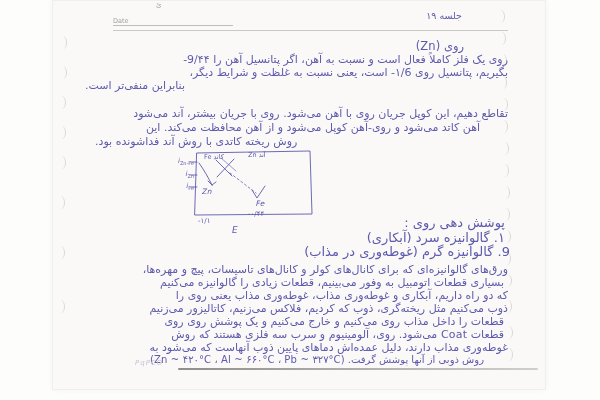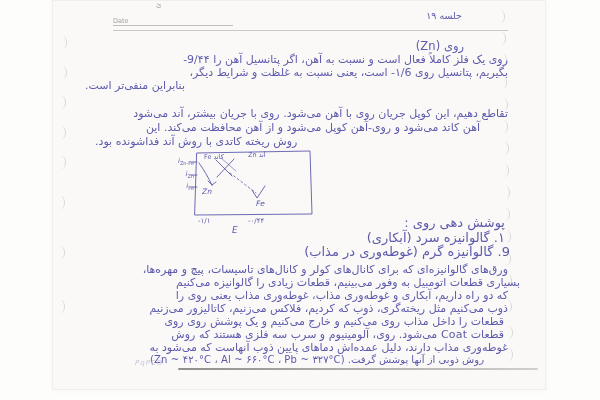--- a/index.html
+++ b/index.html
@@ -91,30 +91,30 @@
       </g>
     </svg>
     <span class="ylab" style="top:9px"><span>i</span><sub>Zn-Fe</sub></span>
     <span class="ylab" style="top:22px"><span>i</span><sub>Zn</sub></span>
     <span class="ylab" style="top:34px"><span>i</span><sub>Fe</sub></span>
     <span class="dlabel" style="left:34px;top:5px">کاتد Fe</span>
     <span class="dlabel" style="left:78px;top:3px">آند Zn</span>
     <span class="latin" style="left:32px;top:39px">Zn</span>
     <span class="latin" style="left:86px;top:51px">Fe</span>
     <span class="xlab" style="left:28px;top:69px">۱/۱-</span>
-    <span class="xlab" style="left:78px;top:69px">۰/۴۴-</span>
+    <span class="xlab" style="left:78px;top:62px">۰/۴۴-</span>
     <span class="latin" style="left:62px;top:77px;font-size:9px">E</span>
   </div>
 
   <div class="line small" style="right:95px;top:215px">پوشش دهی روی :</div>
   <div class="line small" style="right:95px;top:230px">۱. گالوانیزه سرد (آبکاری)</div>
   <div class="line small" style="right:90px;top:244px">9. گالوانیزه گرم (غوطه‌وری در مذاب)</div>
 
   <div class="line" style="right:92px;top:263px">ورق‌های گالوانیزه‌ای که برای کانال‌های کولر و کانال‌های تاسیسات، پیچ و مهره‌ها،</div>
-  <div class="line" style="right:80px;top:276px">بسیاری قطعات اتومبیل به وفور می‌بینیم، قطعات زیادی را گالوانیزه می‌کنیم</div>
+  <div class="line" style="right:96px;top:276px">بسیاری قطعات اتومبیل به وفور می‌بینیم، قطعات زیادی را گالوانیزه می‌کنیم</div>
   <div class="line" style="right:92px;top:289px">که دو راه داریم، آبکاری و غوطه‌وری مذاب، غوطه‌وری مذاب یعنی روی را</div>
   <div class="line" style="right:96px;top:315px">قطعات را داخل مذاب روی می‌کنیم و خارج می‌کنیم و یک پوشش روی روی</div>
   <div class="line" style="right:92px;top:302px">ذوب می‌کنیم مثل ریخته‌گری، ذوب که کردیم، فلاکس می‌زنیم، کاتالیزور می‌زنیم</div>
   <div class="line" style="right:96px;top:328px">قطعات Coat می‌شود. روی، آلومینیوم و سرب سه فلزی هستند که روش</div>
   <div class="line" style="right:92px;top:341px">غوطه‌وری مذاب دارند، دلیل عمده‌اش دماهای پایین ذوب آنهاست که می‌شود به</div>
   <div class="line" style="left:150px;top:354px;font-size:10px">روش ذوبی از آنها پوشش گرفت. (Zn ~ ۴۲۰°C ، Al ~ ۶۶۰°C ، Pb ~ ۳۲۷°C)</div>
 
   <div class="watermark">PqPCO</div>
   <div class="footer-line"></div>
 

